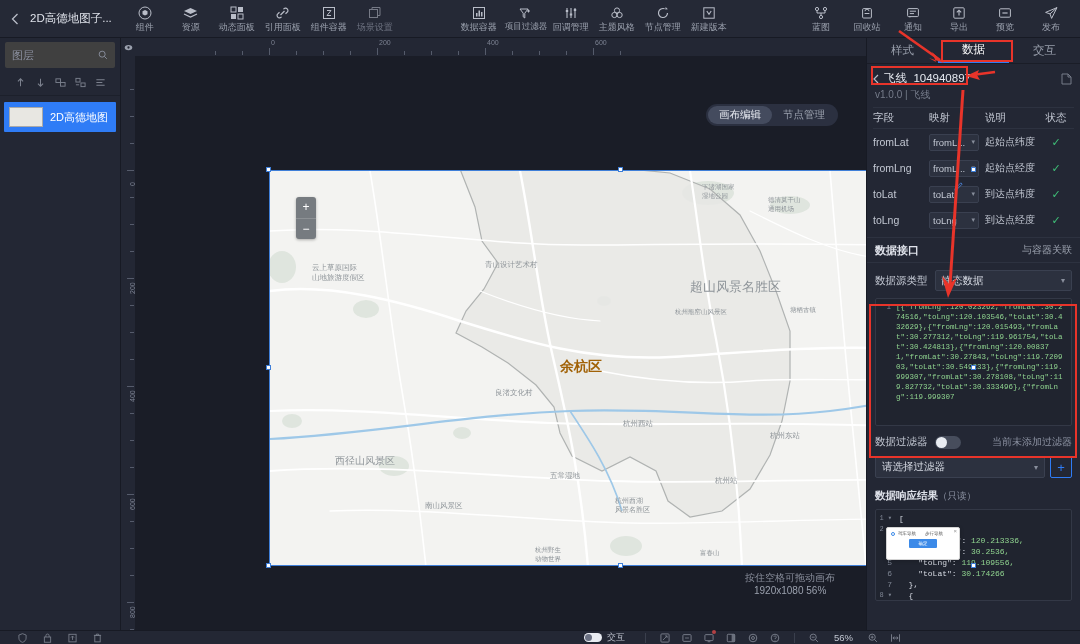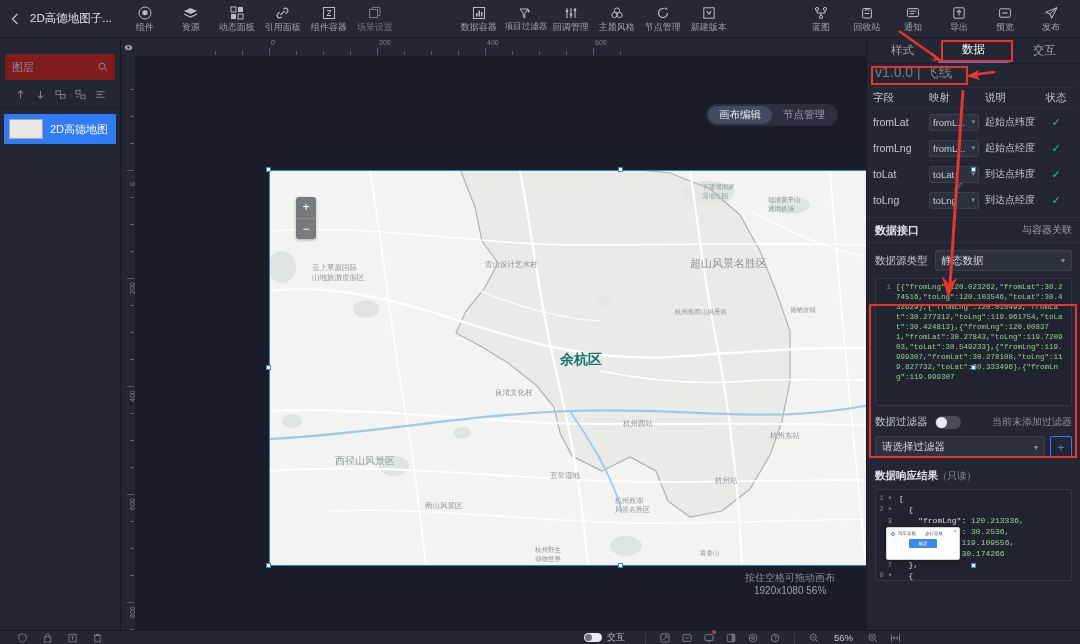--- a/index.html
+++ b/index.html
@@ -38,21 +38,21 @@
   .spacer-a { width: 58px; }
   .spacer-b { width: 60px; }
   svg { display: block; }
 
   
   .leftpanel {
     position: absolute; left: 0; top: 38px; width: 121px; height: 592px;
     background: #232734; border-right: 1px solid #171a24;
   }
   .lp-search {
-    height: 26px; margin: 16px 5px 0 5px; background: #7f1d1d;
+    height: 26px; margin: 4px 5px 0 5px; background: #404040;
     display: flex; align-items: center; padding: 0 7px; border-radius: 2px;
   }
   .lp-search span { font-size: 11px; color: #8b90a0; flex: 1; }
   .lp-tools {
     height: 26px; display: flex; align-items: center; justify-content: center;
     gap: 9px; border-bottom: 1px solid #1c202b; margin-top: 2px;
   }
   .lp-tools .ti { cursor: pointer; opacity: .75; }
   .layer-item {
     height: 30px; margin: 6px 4px 0 4px; background: #2f7cf6;
@@ -113,21 +113,21 @@
     color: #fff; font-size: 12px; cursor: pointer;
   }
   .zoomctl div:first-child { border-bottom: 1px solid #8d9195; }
 
   .pen-btn {
     position: absolute; right: 8px; top: 8px; width: 14px; height: 14px;
     display: flex; align-items: center; justify-content: center; z-index: 6; cursor: pointer;
   }
 
   .maplabel { position: absolute; color: #8e9499; white-space: nowrap; z-index: 4; }
-  .mapbig { color: #0f766e; font-weight: bold; }
+  .mapbig { color: #a16207; font-weight: bold; margin-top: 7px; }
 
   .mappop {
     position: absolute; left: 616px; top: 356px; width: 74px; height: 33px;
     background: #fff; border: 1px solid #d4d4d4; border-radius: 2px; z-index: 8;
     box-shadow: 0 1px 4px rgba(0,0,0,.2); padding: 3px 4px;
   }
   .mappop .row { display: flex; align-items: center; gap: 3px; }
   .mappop .dotr { width: 4px; height: 4px; border-radius: 50%; border: 1px solid #3c8ae8; }
   .mappop .t { font-size: 4.5px; color: #555; }
   .mappop .bx { position: absolute; right: 2px; top: 0px; font-size: 6px; color: #999; cursor: pointer;}
@@ -154,21 +154,21 @@
   .rp-tabs { height: 26px; display: flex; border-bottom: 1px solid #1a1d27; }
   .rp-tabs div {
     flex: 1; display: flex; align-items: center; justify-content: center;
     font-size: 11.5px; color: #9aa0ad; cursor: pointer;
   }
   .rp-tabs div.on { color: #fff; border-bottom: 2px solid #2f7cf6; }
   .comp-head { padding: 7px 8px 2px 6px; display: flex; align-items: center; }
   .comp-head .bk { font-size: 11px; color: #b9bdc8; margin-right: 5px; cursor: pointer; }
   .comp-head .nm { font-size: 11.5px; color: #e6e9f0; }
   .comp-head .doc { margin-left: auto; cursor: pointer; opacity: .7; }
-  .comp-sub { font-size: 14px; color: #767c8b; padding: 0 8px 5px 8px; }
+  .comp-sub { font-size: 10px; color: #767c8b; padding: 0 8px 5px 8px; }
 
   .tbl { padding: 0 6px; }
   .tbl .hr {
     display: flex; height: 22px; align-items: center;
     border-top: 1px solid #2d3240; border-bottom: 1px solid #2d3240;
   }
   .tbl .hr span { font-size: 10.5px; color: #c2c7d2; }
   .tbl .rr { display: flex; height: 26px; align-items: center; }
   .c1 { width: 56px; font-size: 10.5px; color: #c2c7d2; }
   .c2 { width: 56px; }
@@ -630,21 +630,21 @@
           <path d="M0 268 C110 262 190 244 300 240 C400 236 480 250 560 240 C630 232 670 216 705 206" fill="none" stroke="#9ec8e8" stroke-width="2.2"></path>
           <path d="M300 240 C320 270 340 300 352 340" fill="none" stroke="#9ec8e8" stroke-width="1.6"></path>
         </svg>
 
         <div id="mapLabels">
             <div class="maplabel" style="left: 432px; top: 12px; font-size: 6.5px; line-height: 8.5px; white-space: pre;">下渚湖国家
 湿地公园</div>
             <div class="maplabel" style="left: 498px; top: 25px; font-size: 6.5px; line-height: 8.5px; white-space: pre;">德清莫干山
 通用机场</div>
             <div class="maplabel" style="left: 215px; top: 89px; font-size: 7.5px; line-height: 9.5px; white-space: pre;">青山设计艺术村</div>
-            <div class="maplabel" style="left: 420px; top: 88px; font-size: 11px; line-height: 9.5px; white-space: pre;">超山风景名胜区</div>
+            <div class="maplabel" style="left: 420px; top: 111px; font-size: 13px; line-height: 9.5px; white-space: pre;">超山风景名胜区</div>
             <div class="maplabel" style="left: 42px; top: 92px; font-size: 7.5px; line-height: 9.5px; white-space: pre;">云上草原国际
 山地旅游度假区</div>
             <div class="maplabel" style="left: 405px; top: 137px; font-size: 6.5px; line-height: 8.5px; white-space: pre;">杭州瓶窑山风景区</div>
             <div class="maplabel" style="left: 520px; top: 135px; font-size: 6.5px; line-height: 8.5px; white-space: pre;">塘栖古镇</div>
             <div class="maplabel mapbig" style="left: 290px; top: 180px; font-size: 14px; line-height: 16px; white-space: pre;">余杭区</div>
             <div class="maplabel" style="left: 225px; top: 217px; font-size: 7.5px; line-height: 9.5px; white-space: pre;">良渚文化村</div>
             <div class="maplabel" style="left: 353px; top: 248px; font-size: 7.5px; line-height: 9.5px; white-space: pre;">杭州西站</div>
             <div class="maplabel" style="left: 500px; top: 260px; font-size: 7.5px; line-height: 9.5px; white-space: pre;">杭州东站</div>
             <div class="maplabel" style="left: 65px; top: 285px; font-size: 10px; line-height: 9.5px; white-space: pre;">西径山风景区</div>
             <div class="maplabel" style="left: 280px; top: 300px; font-size: 7.5px; line-height: 9.5px; white-space: pre;">五常湿地</div>
@@ -695,20 +695,34 @@
     </div>
   </div>
 
   <div class="rightpanel">
     <div class="rp-tabs">
       <div>样式</div>
       <div class="on">数据</div>
       <div>交互</div>
     </div>
 
+    <div class="comp-head">
+      <span class="bk">
+        <svg width="6" height="10" viewBox="0 0 6 10">
+            <path d="M5 1 L1 5 L5 9" stroke="#b9bdc8" stroke-width="1.2" fill="none"></path>
+          </svg>
+      </span>
+      <span class="nm">飞线_104940897</span>
+      <span class="doc">
+        <svg width="11" height="12" viewBox="0 0 11 12">
+            <path d="M1 1 L7 1 L10 4 L10 11 L1 11 Z" stroke="#9aa0ad" stroke-width="1" fill="none"></path>
+            <path d="M7 1 L7 4 L10 4" stroke="#9aa0ad" stroke-width="1" fill="none"></path>
+          </svg>
+      </span>
+    </div>
     <div class="comp-sub">v1.0.0 | 飞线</div>
 
     <div class="tbl">
       <div class="hr">
         <span class="c1">字段</span>
         <span class="c2">映射</span>
         <span class="c3">说明</span>
         <span class="c4" style="color:#c2c7d2">状态</span>
       </div>
       <div id="fieldRows">

